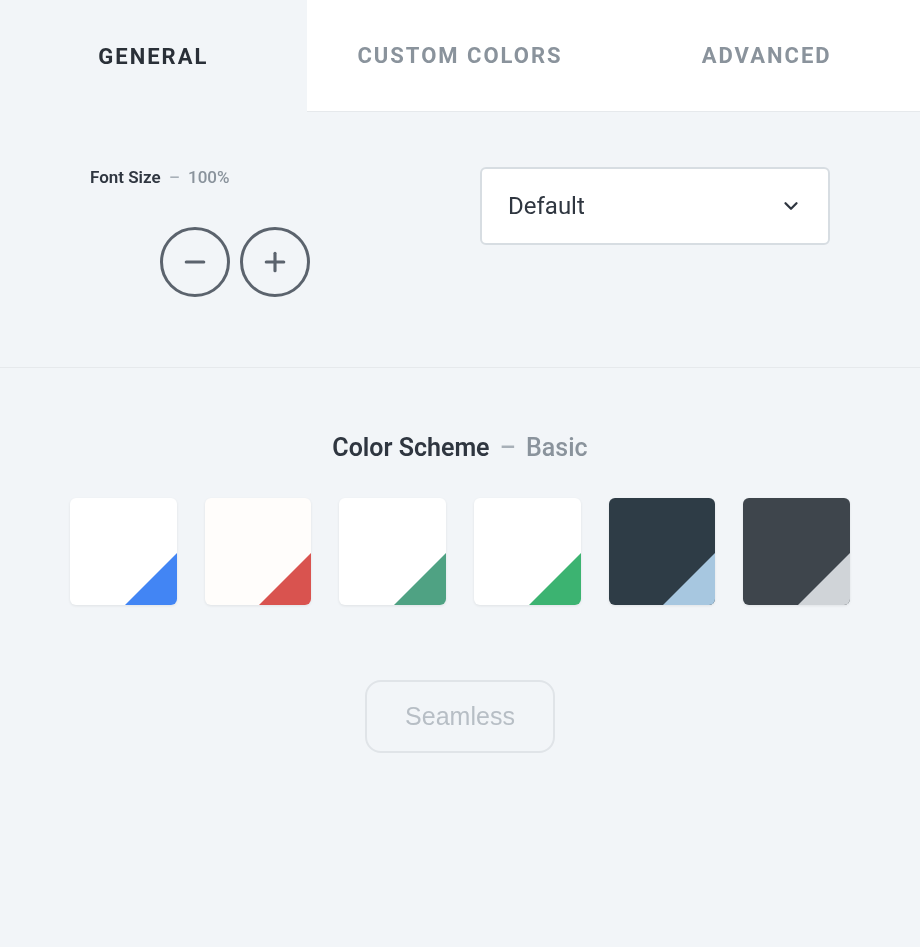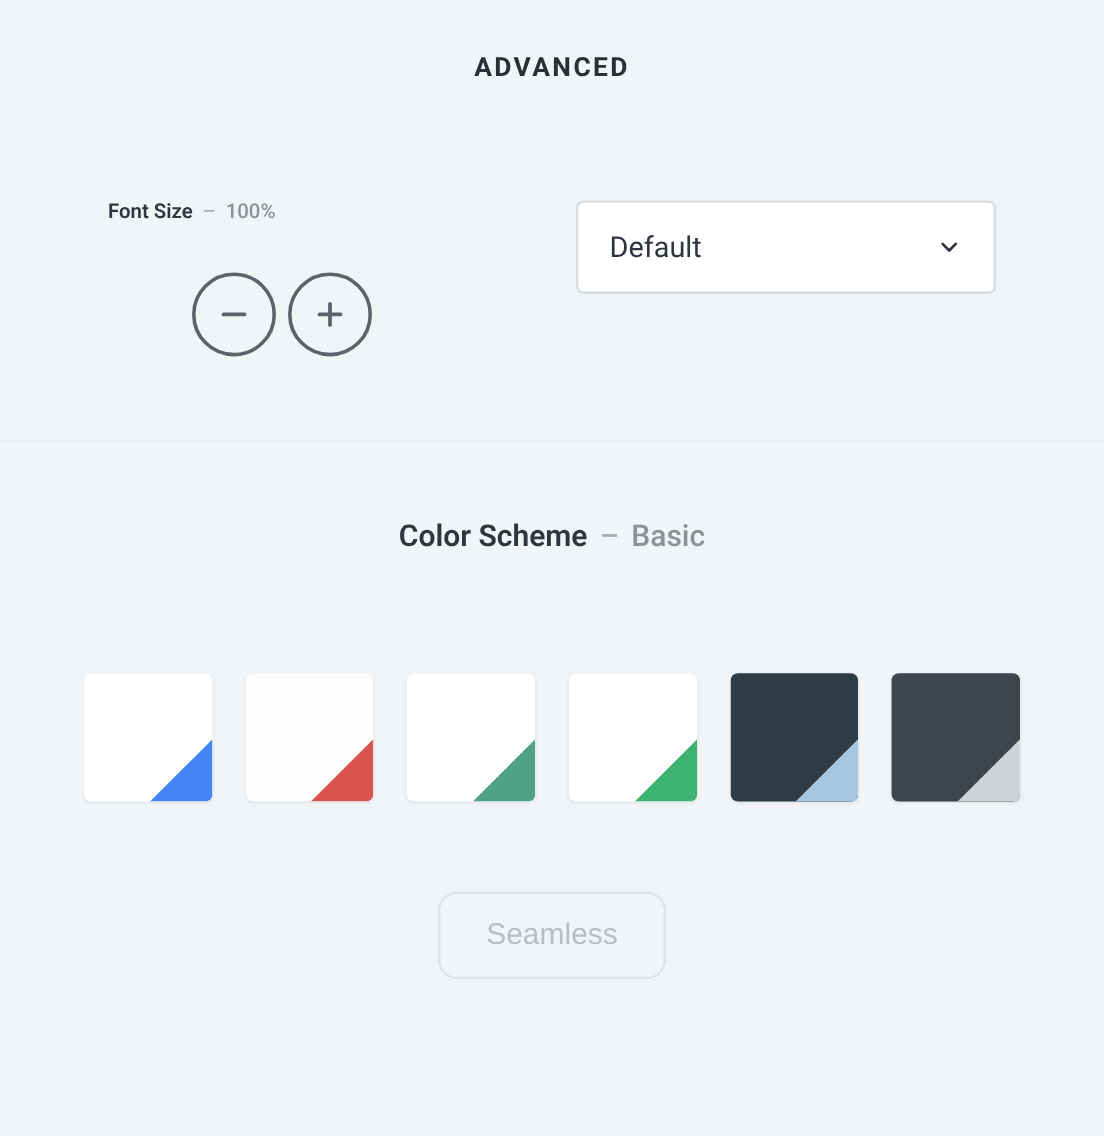--- a/index.html
+++ b/index.html
@@ -104,21 +104,21 @@
 
   
   .section-scheme {
     padding: 65px 70px 80px 70px;
     text-align: center;
   }
   .scheme-label {
     font-size: 25px;
     font-weight: 600;
     color: #2f3640;
-    margin-bottom: 99px;
+    margin-bottom: 36px;
   }
   .scheme-label .dash {
     color: #a8b0b8;
     font-weight: 500;
     padding: 0 4px;
   }
   .scheme-label .value {
     color: #8a939c;
     font-weight: 500;
   }
@@ -159,20 +159,26 @@
     font-size: 25px;
     padding: 20px 38px;
     cursor: pointer;
   }
 </style>
 </head>
 <body>
 
 <div class="tabs">
   <div class="tab tab-active">
+    <span>GENERAL</span>
+  </div>
+  <div class="tab tab-inactive">
+    <span>CUSTOM COLORS</span>
+  </div>
+  <div class="tab tab-inactive">
     <span>ADVANCED</span>
   </div>
 </div>
 
 <div class="section-font">
   <div class="col col-left">
     <div class="field-label">
       <span>Font Size</span>
       <span class="dash">–</span>
       <span class="value">100%</span>

